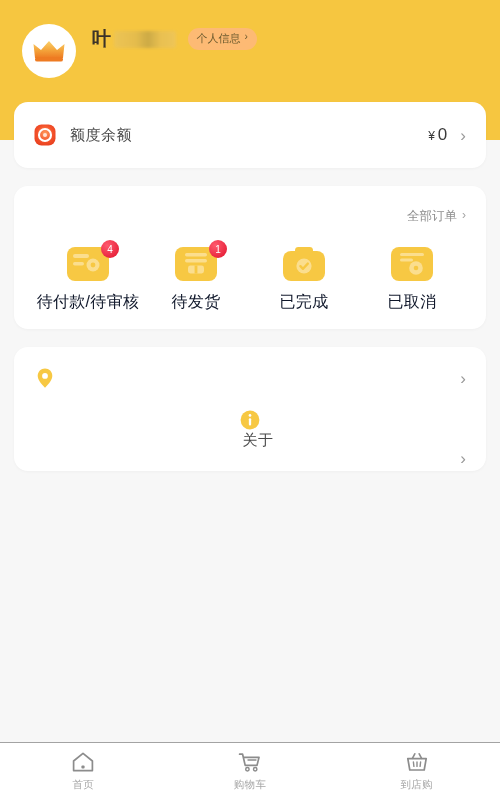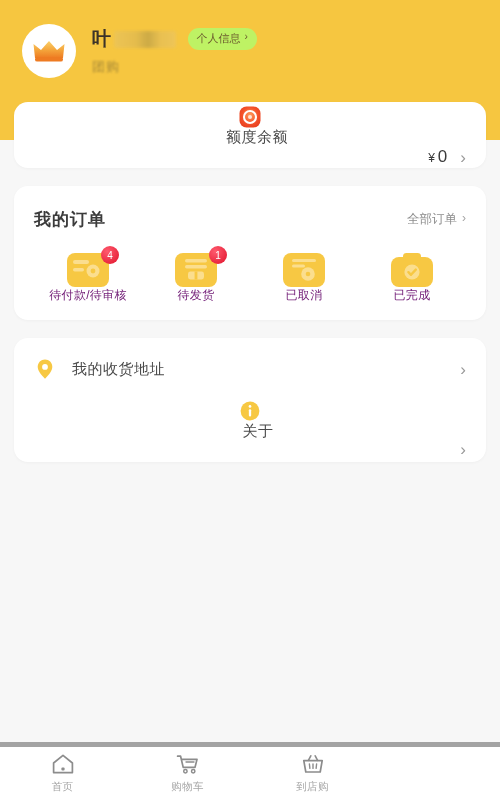--- a/index.html
+++ b/index.html
@@ -45,21 +45,21 @@
     display: inline-block;
     width: 62px; height: 17px;
     margin-left: 2px;
     background: linear-gradient(90deg,#ecc457 0%,#e4bc4e 35%,#c9a846 55%,#e8c053 75%,#eec559 100%);
     filter: blur(1.4px);
     border-radius: 2px;
     opacity: .92;
   }
   .info-chip {
     margin-left: 12px;
-    background: #bef264;
+    background: #fdba74;
     border-radius: 11px;
     padding: 3px 9px 4px 9px;
     display: flex; align-items: flex-start;
     font-size: 11px;
     color: #6b5a2e;
     filter: blur(0.35px);
     white-space: nowrap;
   }
   .info-chip .chev { margin-left: 4px; font-size: 10px; }
   .sub-tag {
@@ -76,23 +76,22 @@
     border-radius: 14px;
     margin: 0 14px;
     box-shadow: 0 1px 3px rgba(0,0,0,0.035);
   }
   .balance-card {
     position: relative;
     margin-top: -38px;
     height: 66px;
     display: flex;
     align-items: center;
-    padding: 4px 20px;
+    padding: 13px 20px;
     z-index: 3;
-    flex-direction: column;
   }
   .bal-icon { width: 22px; height: 22px; flex:0 0 auto; }
   .bal-label {
     margin-left: 14px;
     font-size: 15px;
     color: #4a4a4a;
     filter: blur(0.55px);
     letter-spacing: .5px;
   }
   .bal-right {
@@ -142,22 +141,23 @@
     min-width: 18px; height: 18px;
     border-radius: 9px;
     background: radial-gradient(circle at 35% 30%, #ff5a6e 0%, #e8243c 75%);
     color: #fff;
     font-size: 10px;
     display: flex; align-items: center; justify-content: center;
     padding: 0 4px;
     filter: blur(0.5px);
   }
   .oi-label {
-    font-size: 12px;
-    color: #701a75;
+    margin-top: 11px;
+    font-size: 16px;
+    color: #0f172a;
     filter: blur(0.55px);
     white-space: nowrap;
     letter-spacing: .3px;
   }
 
   
   .menu-card { margin-top: 18px; padding: 0 20px; }
   .menu-row {
     display: flex; align-items: center;
     height: 62px;
@@ -175,23 +175,23 @@
     font-size: 17px; color: #9a9a9a; font-weight: 300; line-height: 1;
   }
 
   .spacer { flex: 1 1 auto; }
 
   
   .tabbar {
     flex: 0 0 auto;
     height: 58px;
     background: #ffffff;
-    border-top: 5px solid #a3a3a3;
+    border-top: 1px solid #a3a3a3;
     display: grid;
-    grid-template-columns: repeat(4, 1fr);
+    grid-template-columns: repeat(3, 1fr);
     align-items: center;
   }
   .tab {
     display: flex; flex-direction: column; align-items: center; justify-content: center;
     height: 100%;
   }
   .tab svg { display: block; }
   .tab-label {
     margin-top: 5px;
     font-size: 10.5px;
@@ -227,21 +227,20 @@
 
       <div class="id-block">
         <div class="name-line">
           <span class="uname">叶</span>
           <span class="name-redact"></span>
           <span class="info-chip">
             <span>个人信息</span>
             <span class="chev">›</span>
           </span>
         </div>
-        <div class="sub-tag">团购</div>
       </div>
 
     </div>
   </div>
 
   <div class="card balance-card">
     <span class="bal-icon">
       <svg width="22" height="22" viewBox="0 0 22 22">
         <defs>
           <radialGradient id="coinGrad" cx="50%" cy="42%" r="62%">
@@ -259,21 +258,20 @@
     <span class="bal-right">
       <span class="bal-amt">
         <span class="yen">¥</span><span>0</span>
       </span>
       <span class="chev-gray">›</span>
     </span>
   </div>
 
   <div class="card orders-card">
     <div class="orders-head">
-      <span class="orders-title">我的订单</span>
       <span class="orders-all">
         <span>全部订单</span>
         <span class="chev">›</span>
       </span>
     </div>
 
     <div class="orders-grid">
 
       <div class="order-item">
         <span class="oi-wrap">
@@ -299,58 +297,57 @@
             <rect x="19.6" y="18.5" width="2.8" height="8" fill="#F7C843"></rect>
           </svg>
           <span class="oi-badge">1</span>
         </span>
         <span class="oi-label">待发货</span>
       </div>
 
       <div class="order-item">
         <span class="oi-wrap">
           <svg width="42" height="34" viewBox="0 0 42 34">
+            <rect x="0" y="4" width="42" height="30" rx="8" fill="#F7C843"></rect>
+            <rect x="12" y="0" width="18" height="8" rx="3.4" fill="#F7C843"></rect>
+            <circle cx="21" cy="19" r="7.6" fill="#FBDE8E"></circle>
+            <path d="M17.4 19.2 L20 21.8 L24.8 16.6" fill="none" stroke="#F7C843" stroke-width="2.4" stroke-linecap="round" stroke-linejoin="round"></path>
+          </svg>
+          
+        </span>
+        <span class="oi-label">已完成</span>
+      </div>
+
+      <div class="order-item">
+        <span class="oi-wrap">
+          <svg width="42" height="34" viewBox="0 0 42 34">
             <rect x="0" y="0" width="42" height="34" rx="8" fill="#F7C843"></rect>
             <rect x="9" y="6" width="24" height="3" rx="1.5" fill="#FBDE8E"></rect>
             <rect x="9" y="11.5" width="13" height="3" rx="1.5" fill="#FBDE8E"></rect>
             <circle cx="25" cy="21" r="6.8" fill="#FBDE8E"></circle>
             <circle cx="25" cy="21" r="2.3" fill="#F7C843"></circle>
           </svg>
           
         </span>
         <span class="oi-label">已取消</span>
       </div>
 
-      <div class="order-item">
-        <span class="oi-wrap">
-          <svg width="42" height="34" viewBox="0 0 42 34">
-            <rect x="0" y="4" width="42" height="30" rx="8" fill="#F7C843"></rect>
-            <rect x="12" y="0" width="18" height="8" rx="3.4" fill="#F7C843"></rect>
-            <circle cx="21" cy="19" r="7.6" fill="#FBDE8E"></circle>
-            <path d="M17.4 19.2 L20 21.8 L24.8 16.6" fill="none" stroke="#F7C843" stroke-width="2.4" stroke-linecap="round" stroke-linejoin="round"></path>
-          </svg>
-          
-        </span>
-        <span class="oi-label">已完成</span>
-      </div>
-
     </div>
   </div>
 
   <div class="card menu-card">
 
     <div class="menu-row">
       <span class="m-icon">
         <svg width="22" height="22" viewBox="0 0 22 22">
           <path d="M11 1.6 C6.9 1.6 3.7 4.8 3.7 8.9 C3.7 14 11 20.6 11 20.6
                    C11 20.6 18.3 14 18.3 8.9 C18.3 4.8 15.1 1.6 11 1.6 Z" fill="#F7C843"></path>
           <circle cx="11" cy="8.9" r="2.9" fill="#FFFFFF"></circle>
         </svg>
       </span>
-      <span class="m-label">我的收货地址</span>
       <span class="m-chev">›</span>
     </div>
 
     <div class="menu-row">
       <span class="m-icon">
         <svg width="22" height="22" viewBox="0 0 22 22">
           <circle cx="11" cy="11" r="9.4" fill="#F7C843"></circle>
           <circle cx="11" cy="6.4" r="1.35" fill="#FFFFFF"></circle>
           <rect x="9.85" y="9.2" width="2.3" height="7.4" rx="1.15" fill="#FFFFFF"></rect>
         </svg>

